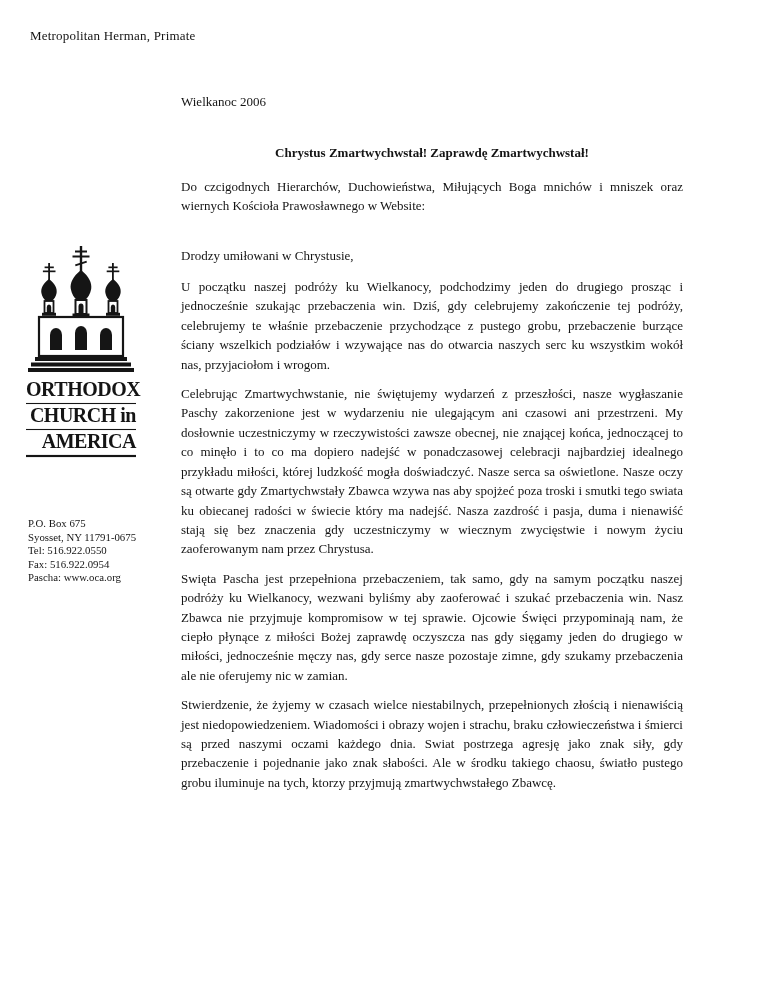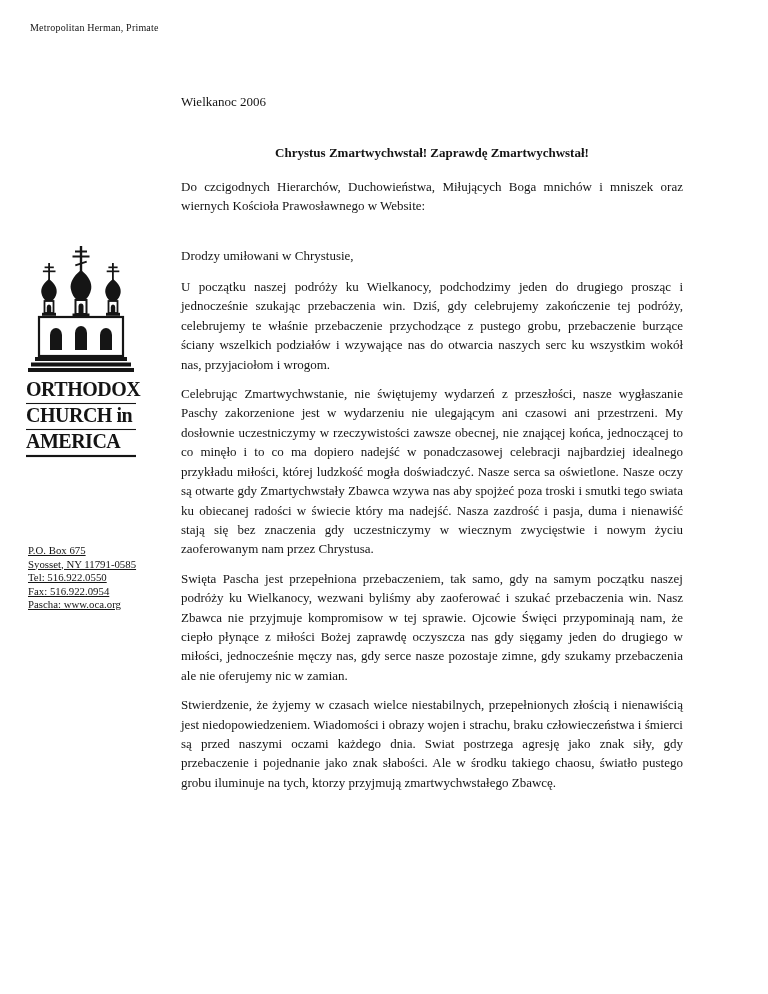--- a/index.html
+++ b/index.html
@@ -12,31 +12,31 @@
     width: 768px;
     height: 994px;
     background: #ffffff;
     font-family: "Liberation Serif", serif;
     color: #141414;
     overflow: hidden;
   }
   .header-line {
     position: absolute;
     left: 30px;
-    top: 22px;
-    font-size: 10px;
+    top: 28px;
+    font-size: 13px;
     letter-spacing: 0.2px;
   }
   
   .logo {
     position: absolute;
     left: 26px;
     top: 246px;
     width: 110px;
-    text-align: left;
+    text-align: right;
   }
   .church-art {
     display: block;
     margin: 0 auto;
   }
   .wordmark {
     margin-top: 3px;
   }
   .wm-line {
     font-weight: 700;
@@ -45,24 +45,23 @@
     letter-spacing: -0.5px;
     border-bottom: 1.5px solid #151515;
     transform: scaleY(1.08);
   }
   .wm-last {
     border-bottom: 2.5px solid #151515;
   }
   .contact {
     position: absolute;
     left: 28px;
-    top: 544px;
+    top: 517px;
     font-size: 10.8px;
     line-height: 13.5px;
-    text-decoration: underline;
   }
   
   .letter {
     position: absolute;
     left: 181px;
     top: 92px;
     width: 502px;
     font-size: 13px;
     line-height: 19.4px;
   }
@@ -136,21 +135,21 @@
     </svg>
     <div class="wordmark">
       <div class="wm-line">ORTHODOX</div>
       <div class="wm-line">CHURCH in</div>
       <div class="wm-line wm-last">AMERICA</div>
     </div>
   </div>
 
   <div class="contact">
     <div>P.O. Box 675</div>
-    <div>Syosset, NY 11791-0585</div>
+    <div>Syosset, NY 11791-0675</div>
     <div>Tel:  516.922.0550</div>
     <div>Fax: 516.922.0954</div>
     <div>Pascha: www.oca.org</div>
   </div>
 
   <main class="letter">
     <p class="date">Wielkanoc 2006</p>
     <p class="headline">Chrystus Zmartwychwstał! Zaprawdę Zmartwychwstał!</p>
     <p class="addressees">Do czcigodnych Hierarchów, Duchowieństwa, Miłujących Boga mnichów i mniszek oraz wiernych Kościoła Prawosławnego w Website:</p>
     <p class="greeting">Drodzy umiłowani w Chrystusie,</p>

